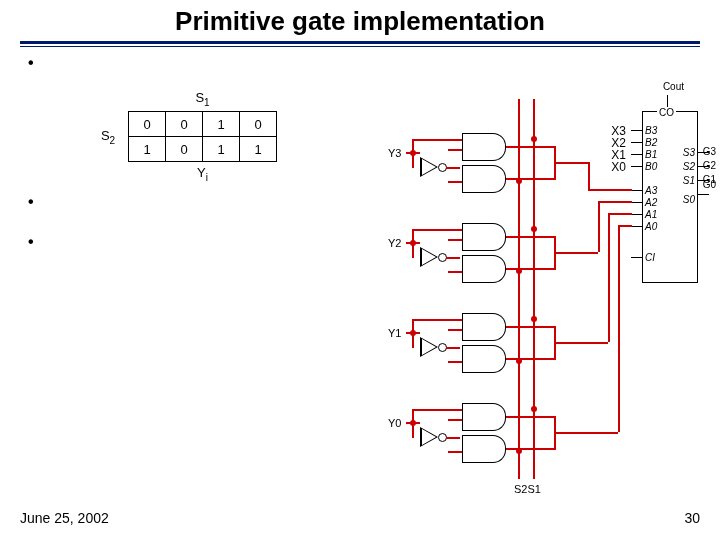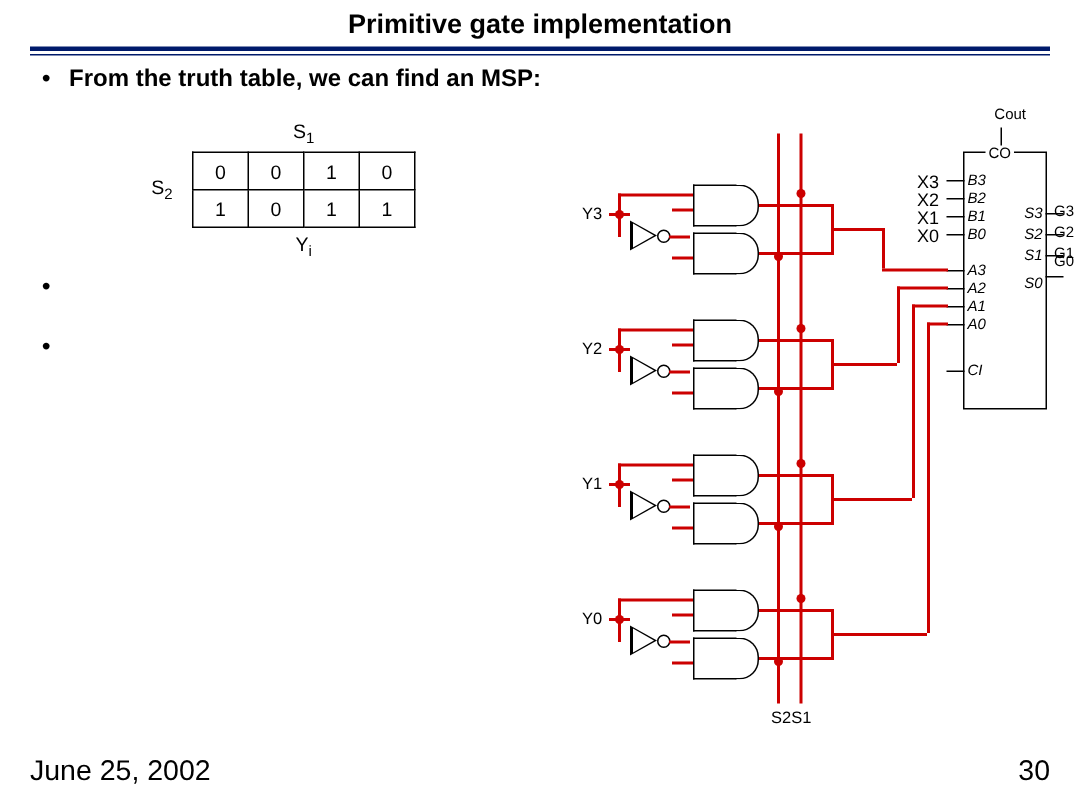--- a/index.html
+++ b/index.html
@@ -7,21 +7,21 @@
     padding: 0;
     width: 720px;
     height: 540px;
     font-family: "Comic Sans MS", cursive, sans-serif;
     background: #fff;
     position: relative;
     color: #000;
   }
   .title {
     text-align: center;
-    font-size: 18px;
+    font-size: 26px;
     font-weight: bold;
     margin-top: 6px;
   }
   .hr1 { border: none; border-top: 3px solid #001a6b; margin: 4px 20px 0 20px; }
   .hr2 { border: none; border-top: 1px solid #001a6b; margin: 2px 20px 0 20px; }
 
   .content { position: relative; }
 
   .bullet-row {
     display: flex;
@@ -97,35 +97,34 @@
   .s-label { position: absolute; font-size: 11px; }
 
   
   .footer {
     position: absolute;
     bottom: 14px;
     left: 20px;
     right: 20px;
     display: flex;
     justify-content: space-between;
-    font-size: 19px;
+    font-size: 14px;
   }
 </style>
 </head>
 <body>
 
 <div class="title">Primitive gate implementation</div>
 <hr class="hr1">
 <hr class="hr2">
 
 <div class="content">
 
   <div class="bullet-row">
     <div class="bullet-dot">•</div>
-    <div class="bullet-text">From the truth table, we can find an MSP:</div>
   </div>
 
   <div class="kmap">
     <table>
       <tbody>
           <tr>
         <td class="noborder"></td>
         <td class="noborder" colspan="4" style="text-align:center;">
           <span>S</span><span class="sub">1</span>
         </td>

